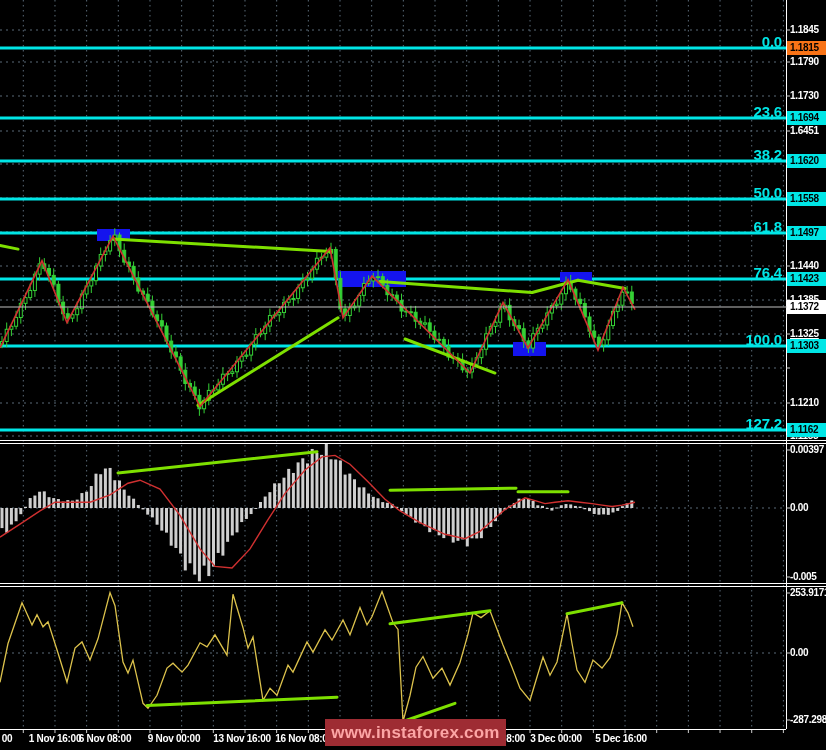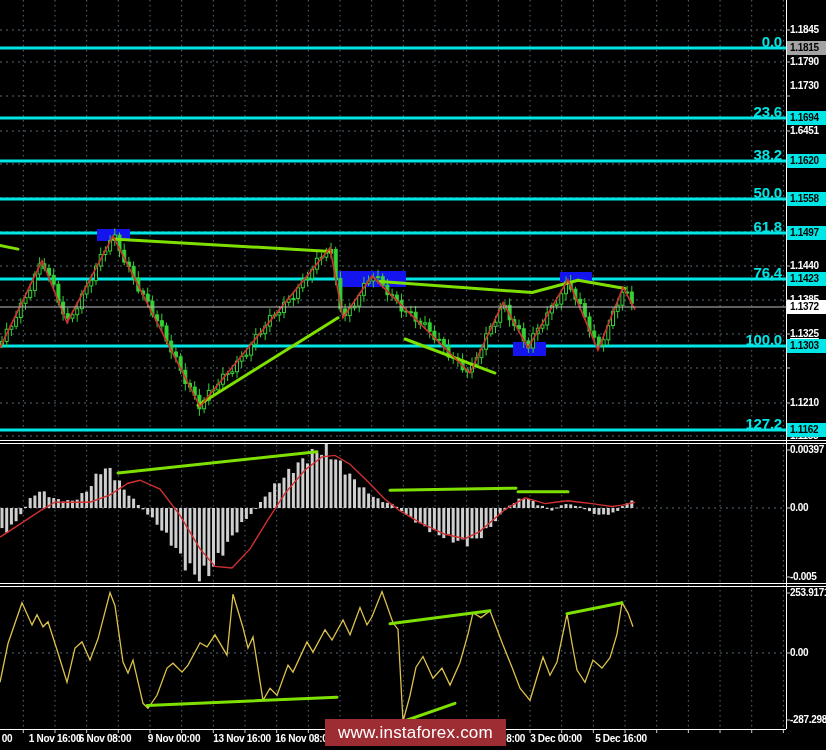--- a/index.html
+++ b/index.html
@@ -8,21 +8,21 @@
   #cv{position:absolute;left:0;top:0;}
   .axis-label{position:absolute;color:#fff;font-size:10px;font-weight:bold;
               letter-spacing:-0.3px;white-space:nowrap;line-height:12px;}
   .tag{position:absolute;left:787px;width:37px;height:14px;color:#000;font-size:10px;
        font-weight:bold;letter-spacing:-0.3px;line-height:14px;padding-left:3px;white-space:nowrap;}
   .fib-label{position:absolute;color:#00e6e6;font-size:15px;font-weight:bold;
              letter-spacing:-0.2px;white-space:nowrap;}
   .time-label{position:absolute;top:733px;color:#fff;font-size:10px;font-weight:bold;
               letter-spacing:-0.3px;transform:translateX(-50%);white-space:nowrap;}
   .watermark{position:absolute;display:flex;align-items:center;justify-content:center;
-             color:#ffffff;font-size:17px;font-weight:normal;letter-spacing:0.2px;}
+             color:#fca5a5;font-size:17px;font-weight:bold;letter-spacing:0.2px;}
 </style>
 </head>
 <body>
 
 <div id="root">
   <svg id="cv" width="826" height="750">
     <g id="g-grid">
         <line x1="23.3" y1="0" x2="23.3" y2="729" stroke="#5a6a78" stroke-width="1" stroke-dasharray="1.5,3.5"></line>
         <line x1="54.97" y1="0" x2="54.97" y2="729" stroke="#5a6a78" stroke-width="1" stroke-dasharray="1.5,3.5"></line>
         <line x1="86.64" y1="0" x2="86.64" y2="729" stroke="#5a6a78" stroke-width="1" stroke-dasharray="1.5,3.5"></line>
@@ -561,39 +561,39 @@
         <line x1="786" y1="508" x2="790" y2="508" stroke="#cfcfcf"></line>
         <line x1="786" y1="577" x2="790" y2="577" stroke="#cfcfcf"></line>
         <line x1="786" y1="593" x2="790" y2="593" stroke="#cfcfcf"></line>
         <line x1="786" y1="653" x2="790" y2="653" stroke="#cfcfcf"></line>
         <line x1="786" y1="720" x2="790" y2="720" stroke="#cfcfcf"></line>
       </g>
   </svg>
   <div id="labels">
       <div class="axis-label" style="left: 790px; top: 24px;">1.1845</div>
       <div class="axis-label" style="left: 790px; top: 56px;">1.1790</div>
-      <div class="axis-label" style="left: 790px; top: 80px;">1.1730</div>
+      <div class="axis-label" style="left: 790px; top: 90px;">1.1730</div>
       <div class="axis-label" style="left: 790px; top: 125px;">1.6451</div>
       <div class="axis-label" style="left: 790px; top: 158px;">1.1610</div>
       <div class="axis-label" style="left: 790px; top: 192px;">1.1550</div>
       <div class="axis-label" style="left: 790px; top: 226px;">1.1495</div>
       <div class="axis-label" style="left: 790px; top: 260px;">1.1440</div>
       <div class="axis-label" style="left: 790px; top: 294px;">1.1385</div>
       <div class="axis-label" style="left: 790px; top: 328px; text-decoration: underline;">1.1325</div>
       <div class="axis-label" style="left: 830px; top: 362px;">1.1270</div>
       <div class="axis-label" style="left: 790px; top: 397px;">1.1210</div>
       <div class="axis-label" style="left: 790px; top: 430px;">1.1155</div>
       <div class="axis-label" style="left: 790px; top: 444px;">0.00397</div>
       <div class="axis-label" style="left: 790px; top: 502px;">0.00</div>
       <div class="axis-label" style="left: 790px; top: 571px;">-0.005</div>
       <div class="axis-label" style="left: 790px; top: 587px;">253.9171</div>
       <div class="axis-label" style="left: 790px; top: 647px;">0.00</div>
       <div class="axis-label" style="left: 790px; top: 714px;">-287.298</div>
       <div class="fib-label" style="right: 44px; top: 33px;">0.0</div>
-      <div class="tag" style="top: 41px; background: #a3a3a3;">1.1815</div>
+      <div class="tag" style="top: 41px; background: #f97316;">1.1815</div>
       <div class="fib-label" style="right: 44px; top: 103px;">23,6</div>
       <div class="tag" style="top: 111px; background: rgb(0, 230, 230);">1.1694</div>
       <div class="fib-label" style="right: 44px; top: 146px;">38.2</div>
       <div class="tag" style="top: 154px; background: rgb(0, 230, 230);">1.1620</div>
       <div class="fib-label" style="right: 44px; top: 184px;">50.0</div>
       <div class="tag" style="top: 192px; background: rgb(0, 230, 230);">1.1558</div>
       <div class="fib-label" style="right: 44px; top: 218px;">61.8</div>
       <div class="tag" style="top: 226px; background: rgb(0, 230, 230);">1.1497</div>
       <div class="fib-label" style="right: 44px; top: 264px;">76,4</div>
       <div class="tag" style="top: 272px; background: rgb(0, 230, 230);">1.1423</div>

